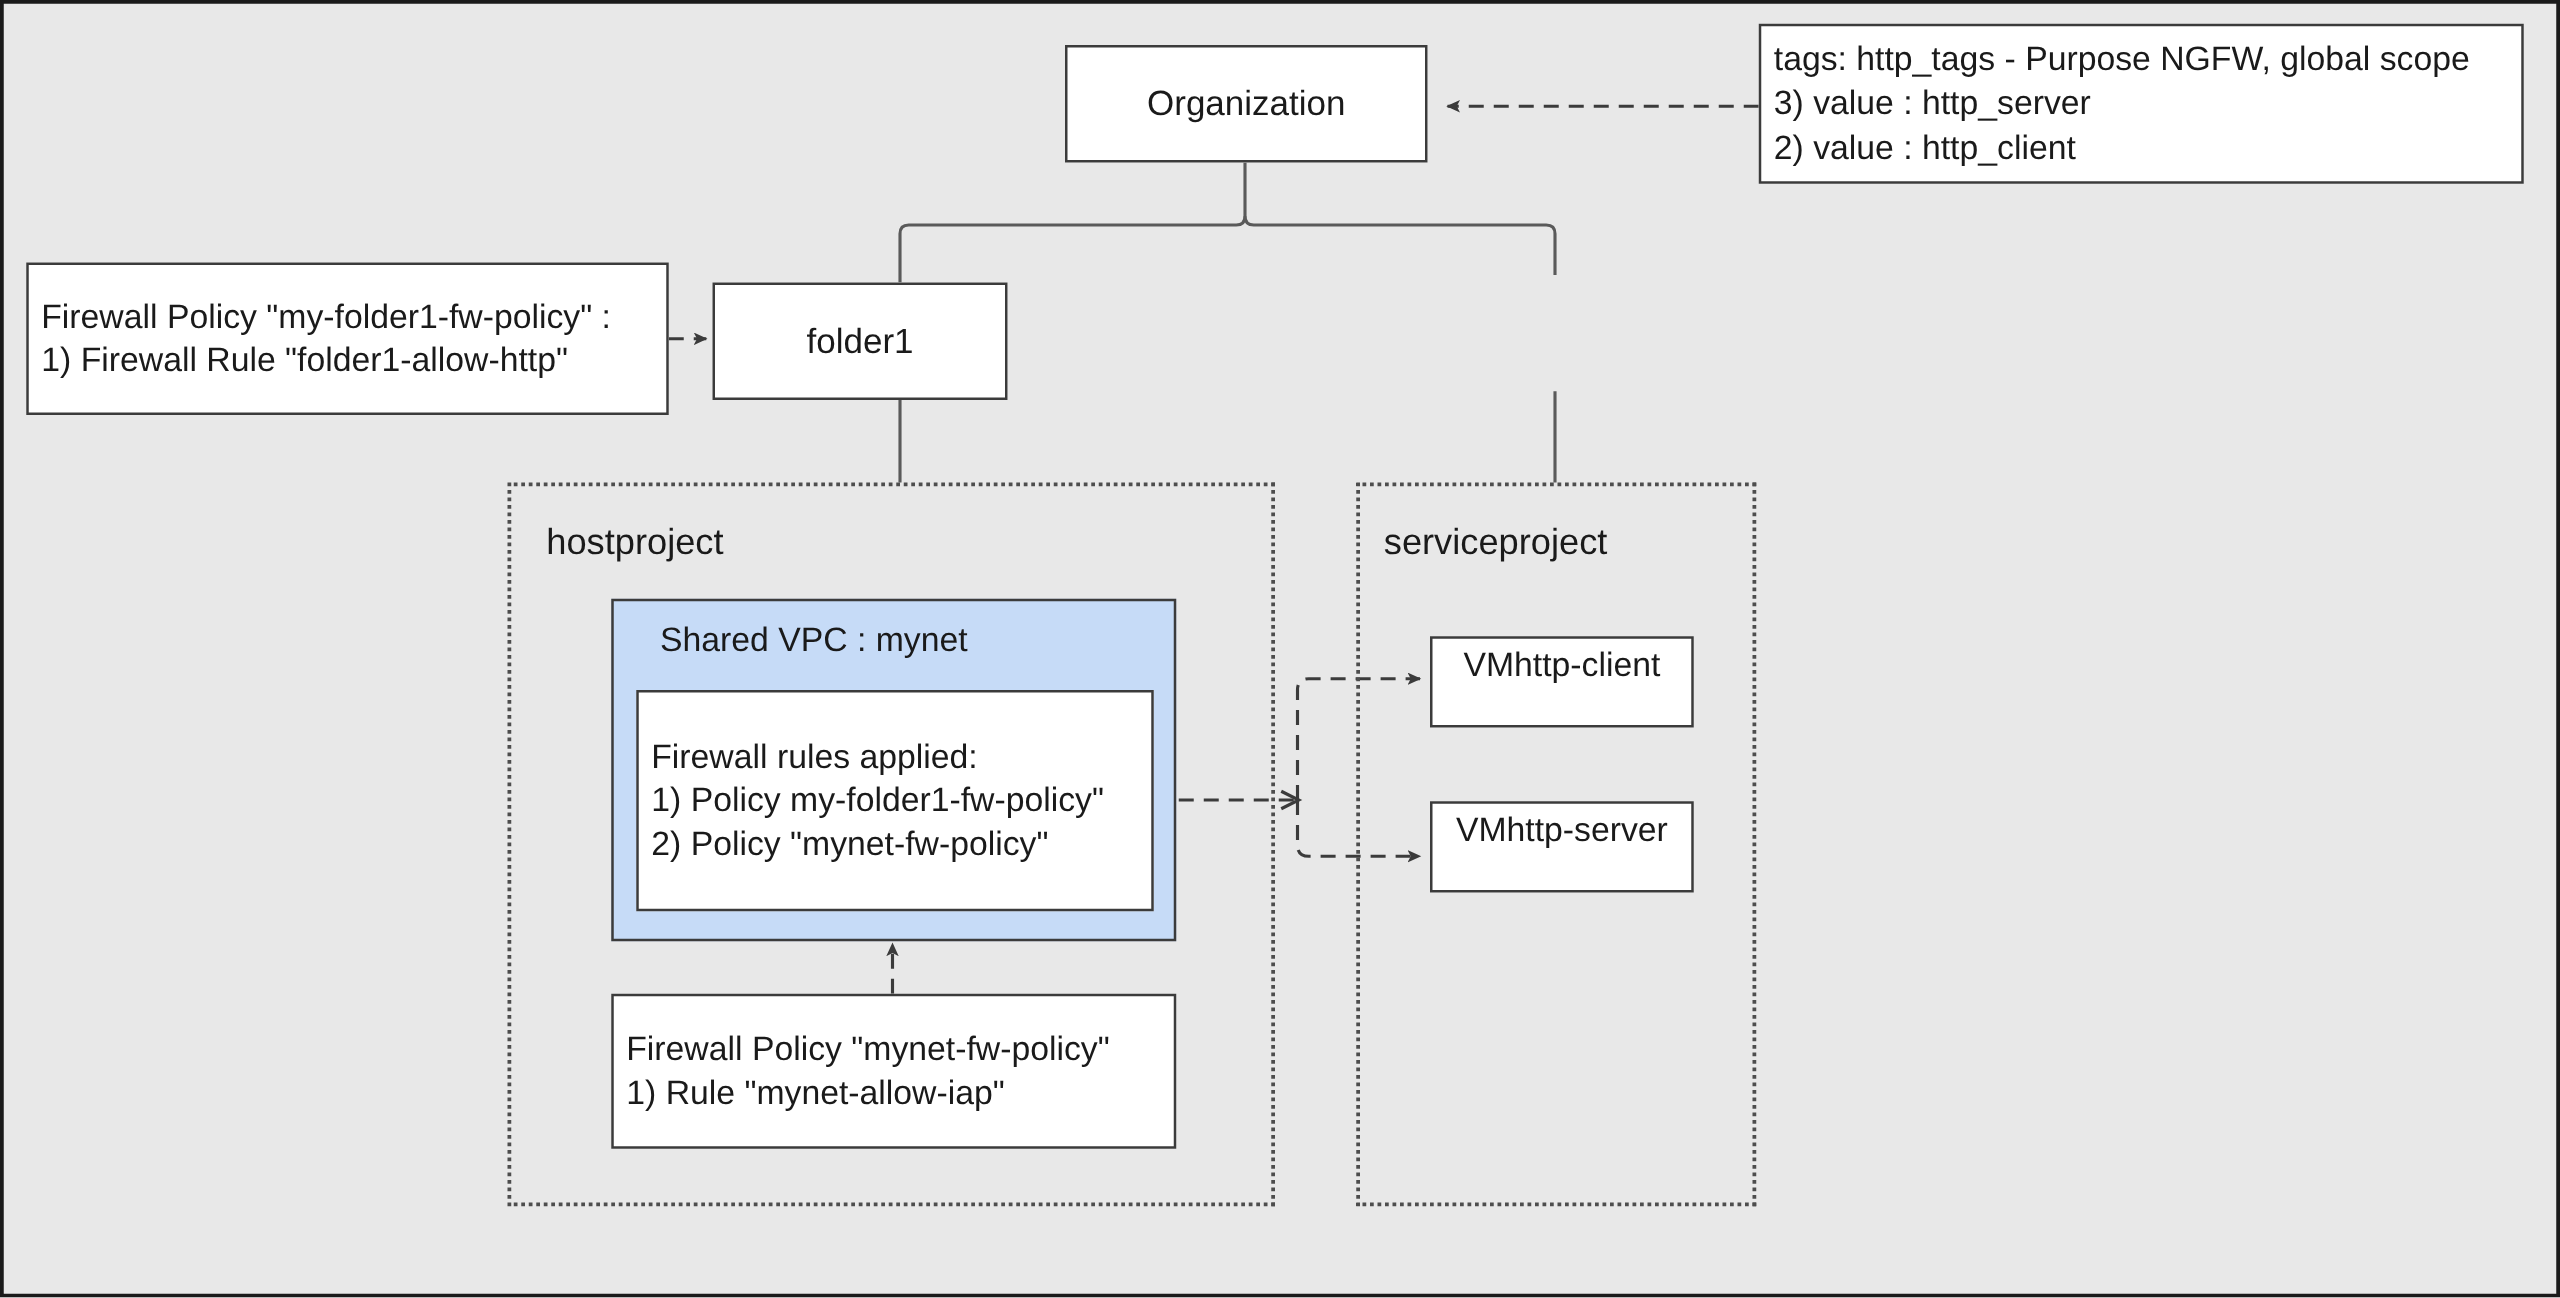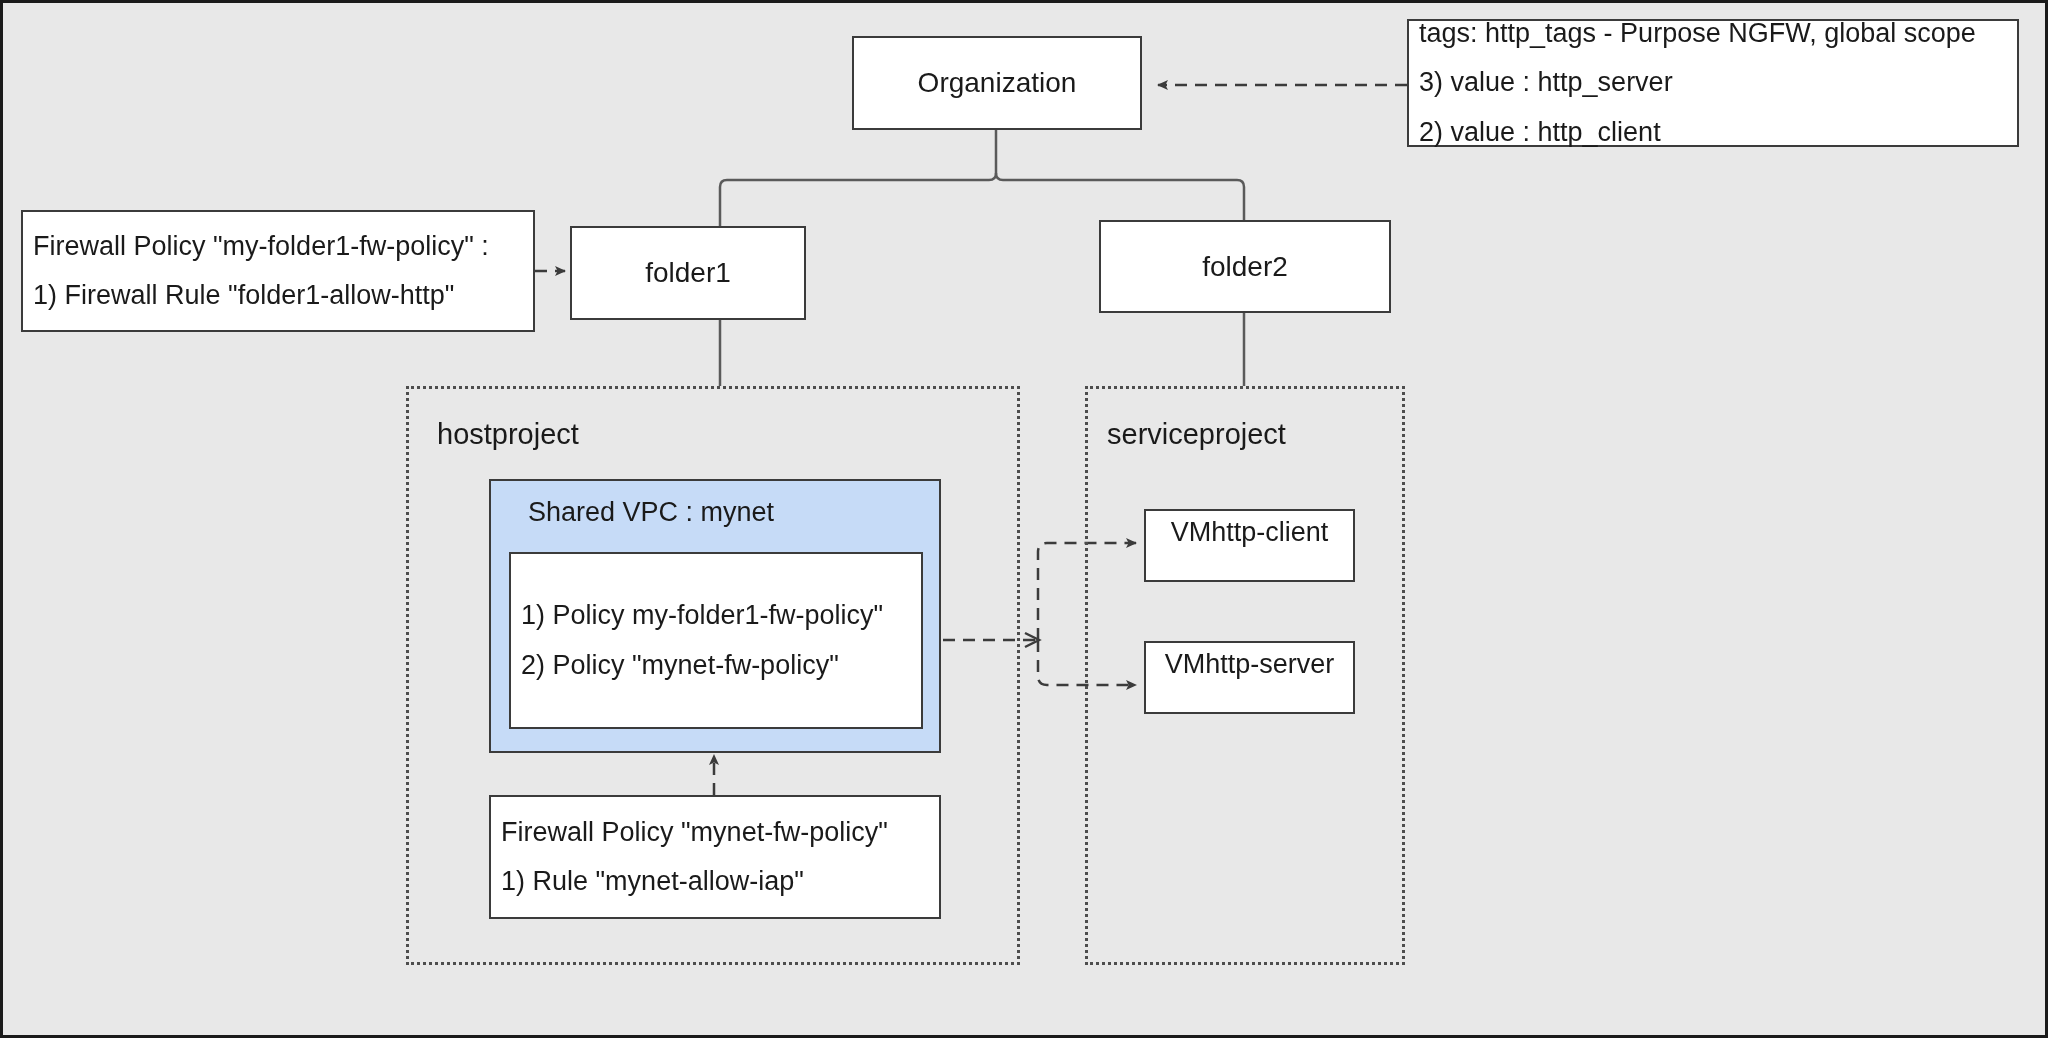--- a/index.html
+++ b/index.html
@@ -40,21 +40,20 @@
     justify-content: center;
     font-size: 28px;
   }
   .node.textbox {
     display: flex;
     flex-direction: column;
     justify-content: center;
     padding: 6px 10px;
     font-size: 27px;
     line-height: 1.30;
-    gap: 14px;
   }
   .node.textbox .ln {
     white-space: pre;
   }
 
   .container-box {
     position: absolute;
     box-sizing: border-box;
     border: 3px dotted #4d4d4d;
     background: transparent;
@@ -136,39 +135,37 @@
   <div class="node textbox" style="left:1404px; top:16px; width:612px; height:128px;">
     <span class="ln">tags: http_tags - Purpose NGFW, global scope</span>
     <span class="ln">3) value : http_server</span>
     <span class="ln">2) value : http_client</span>
   </div>
 
   <div class="node centered" style="left:567px; top:223px; width:236px; height:94px;">
     <span>folder1</span>
   </div>
 
-  <div class="node centered" style="left:1096px; top:217px; width:292px; height:93px;">
-    <span>folder2</span>
-  </div>
 
   <div class="node textbox" style="left:18px; top:207px; width:514px; height:122px;">
     <span class="ln">Firewall Policy "my-folder1-fw-policy" :</span>
     <span class="ln">1) Firewall Rule "folder1-allow-http"</span>
   </div>
 
   <div class="container-box" style="left:403px; top:383px; width:614px; height:579px;"></div>
   <div class="container-label" style="left:434px; top:415px;">hostproject</div>
 
   <div class="container-box" style="left:1082px; top:383px; width:320px; height:579px;"></div>
   <div class="container-label" style="left:1104px; top:404px;margin-top:11px;">serviceproject</div>
 
   <div class="vpc-box" style="left:486px; top:476px; width:452px; height:274px;"></div>
   <div class="vpc-title" style="left:502px; top:494px;">Shared VPC : mynet</div>
 
   <div class="node textbox" style="left:506px; top:549px; width:414px; height:177px;">
+    <span class="ln">Firewall rules applied:</span>
     <span class="ln">1) Policy my-folder1-fw-policy"</span>
     <span class="ln">2) Policy "mynet-fw-policy"</span>
   </div>
 
   <div class="node textbox" style="left:486px; top:792px; width:452px; height:124px;">
     <span class="ln">Firewall Policy "mynet-fw-policy"</span>
     <span class="ln">1) Rule "mynet-allow-iap"</span>
   </div>
 
   <div class="vm-box" style="left:1141px; top:506px; width:211px; height:73px;">

